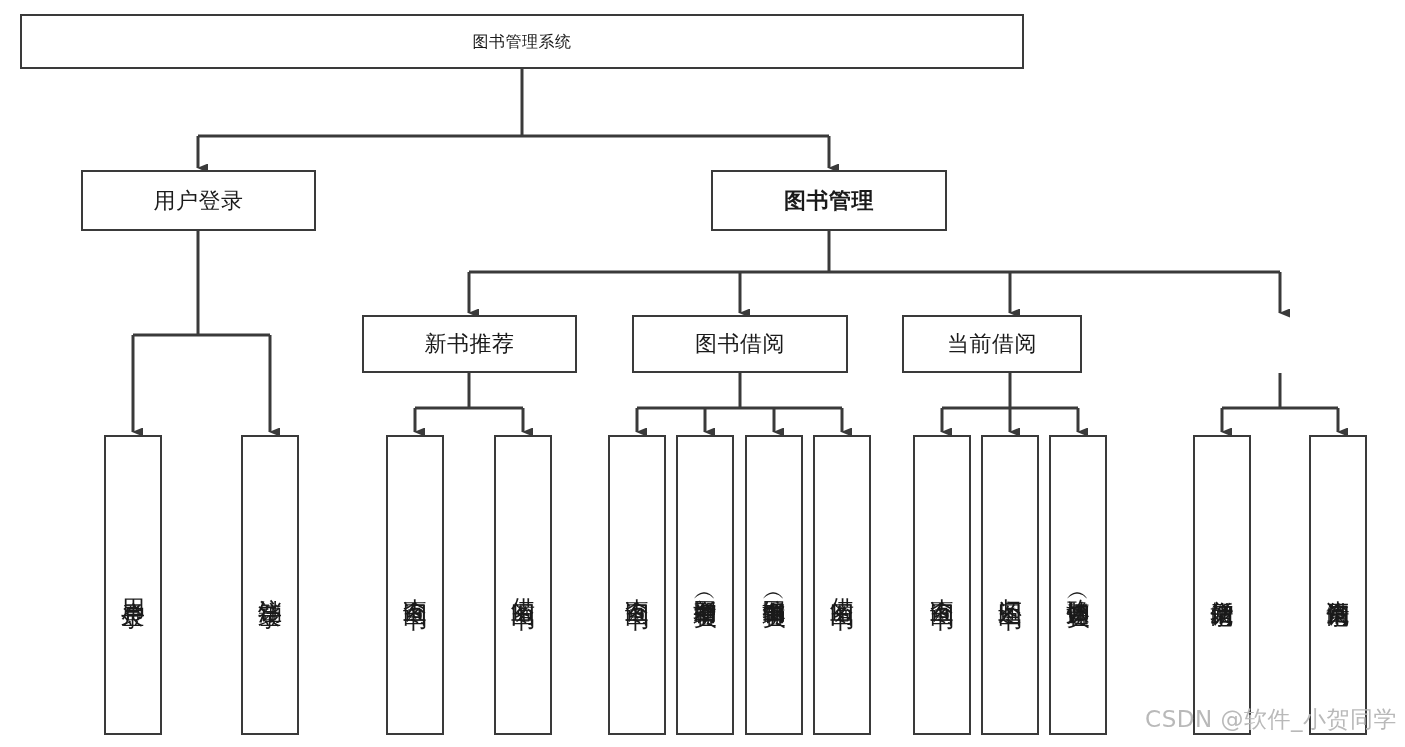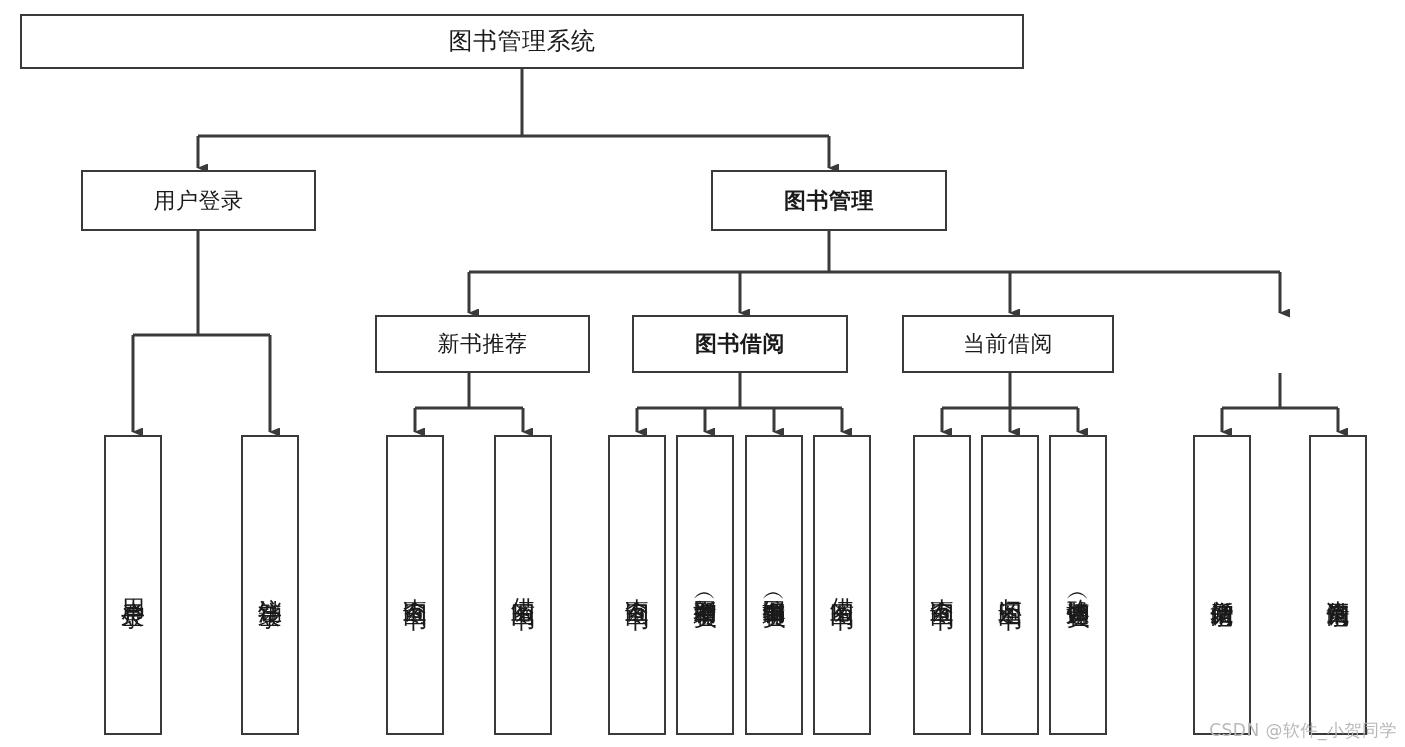--- a/index.html
+++ b/index.html
@@ -35,21 +35,21 @@
     display:block;
     line-height:1.08;
     letter-spacing:0.5px;
     white-space:nowrap;
   }
   
   .node.h .label{
     font-size:22px;
   }
   .node.root .label{
-    font-size:24px;
+    font-size:16px;
   }
   
   .node.v{
     align-items:center;
     justify-content:center;
     padding:6px 0;
   }
   .node.v .label{
     writing-mode:vertical-rl;
     text-orientation:upright;
@@ -58,22 +58,22 @@
     letter-spacing:3px;
     white-space:nowrap;
   }
   .node.v.narrowtext .label{
     font-size:23px;
     letter-spacing:1px;
   }
   #watermark{
     position:absolute;
     right:8px;
-    bottom:5px;
-    font-size:17px;
+    bottom:12px;
+    font-size:23px;
     color:#b9b9b9;
     letter-spacing:0.5px;
     white-space:nowrap;
     user-select:none;
   }
 </style>
 </head>
 <body>
 
 <div id="canvas">
@@ -134,27 +134,27 @@
     <span class="label">图书管理系统</span>
   </div>
 
   <div class="node h" style="left:81px; top:170px; width:235px; height:61px;">
     <span class="label">用户登录</span>
   </div>
   <div class="node h" style="left:711px; top:170px; width:236px; height:61px;font-weight:bold;">
     <span class="label">图书管理</span>
   </div>
 
-  <div class="node h" style="left:362px; top:315px; width:215px; height:58px;margin-left:13px;">
+  <div class="node h" style="left:362px; top:315px; width:215px; height:58px;">
     <span class="label">新书推荐</span>
   </div>
-  <div class="node h" style="left:632px; top:315px; width:216px; height:58px;font-weight:bold;">
+  <div class="node h" style="left:632px; top:315px; width:216px; height:58px;">
     <span class="label">图书借阅</span>
   </div>
-  <div class="node h" style="left:902px; top:315px; width:212px; height:58px;">
+  <div class="node h" style="left:902px; top:315px; width:180px; height:58px;">
     <span class="label">当前借阅</span>
   </div>
 
   <div class="node v" style="left:104px; top:435px; width:58px; height:300px;">
     <span class="label">用户登录</span>
   </div>
   <div class="node v" style="left:241px; top:435px; width:58px; height:300px;">
     <span class="label">注销登录</span>
   </div>
 

